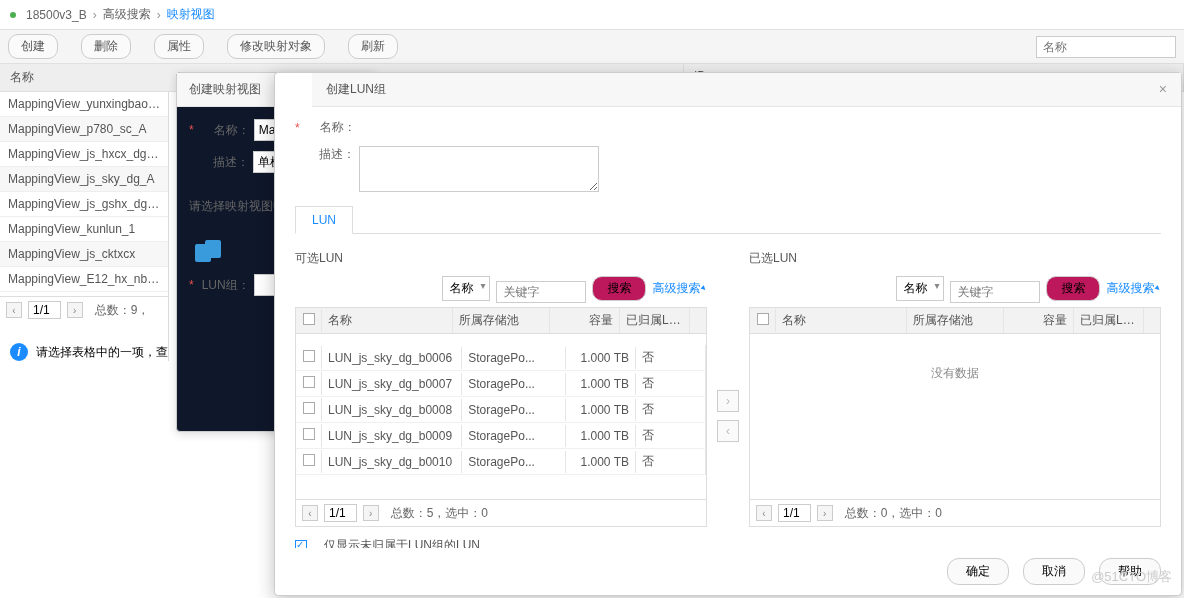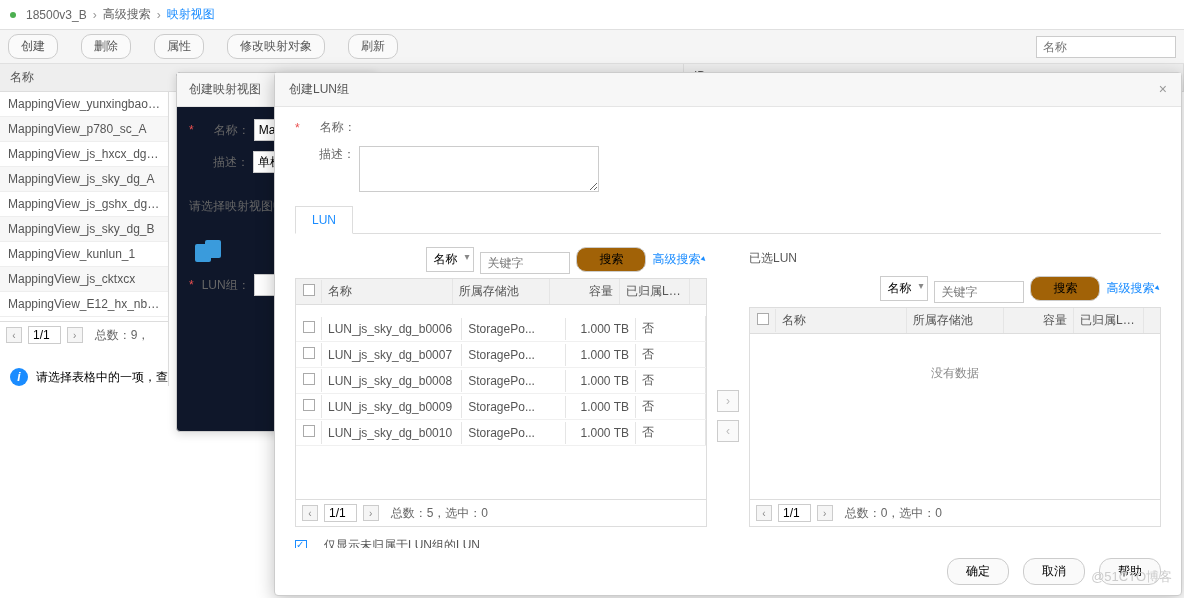--- a/index.html
+++ b/index.html
@@ -42,38 +42,38 @@
 .req { color: #e94f4f; margin-right: 2px; }
 .finput { border: 1px solid #ccc; padding: 3px 4px; width: 100px; }
 .modal1 .subhead { color: #666; margin: 25px 0; }
 .db-icon { width: 30px; height: 24px; position: relative; margin: 6px 0 10px 6px; }
 .db-icon::before, .db-icon::after { content: ""; position: absolute; width: 16px; height: 18px; background: #3a9bdc; border-radius: 2px; }
 .db-icon::before { left: 0; top: 4px; }
 .db-icon::after { left: 10px; top: 0; }
 
 
 .modal2 { position: absolute; left: 274px; top: 72px; right: 2px; bottom: 2px; background: #fff; border: 1px solid #ccc; box-shadow: 0 4px 18px rgba(0,0,0,.25); border-radius: 4px; display: flex; flex-direction: column; }
-.modal2 .mhead { padding: 8px 14px; background: #f7f7f7; border-bottom: 1px solid #e5e5e5; color: #555; display: flex; justify-content: space-between; }
+.modal2 .mhead { padding: 8px 14px; background: #f7f7f7; border-bottom: 1px solid #e5e5e5; color: #555; display: flex; justify-content: space-between; margin-left: 37px; }
 .close-x { color: #999; cursor: pointer; font-size: 14px; }
 .modal2 .mbody { padding: 12px 20px; flex: 1; overflow: auto; }
 .name-field { border: 1px solid #7fb8e6; padding: 3px 6px; width: 240px; }
 .redact { display: inline-block; width: 44px; height: 10px; background: #e94f4f; margin-left: 2px; vertical-align: middle; }
 .desc-area { border: 1px solid #ccc; width: 240px; height: 46px; }
 
 .tabs { border-bottom: 1px solid #ddd; margin-top: 14px; }
 .tab { display: inline-block; padding: 6px 16px; color: #1a8cff; border: 1px solid #ddd; border-bottom: 1px solid #fff; margin-bottom: -1px; background: #fff; }
 
 .dual { display: flex; gap: 10px; margin-top: 10px; }
 .panel { flex: 1; display: flex; flex-direction: column; }
 .panel-title { color: #555; margin: 6px 0; }
 .search-row { display: flex; justify-content: flex-end; align-items: center; gap: 6px; margin-bottom: 4px; }
 .sel { border: 1px solid #ccc; padding: 3px 16px 3px 6px; background: #fff; position: relative; }
 .sel::after { content: "▾"; position: absolute; right: 4px; color: #888; font-size: 10px; }
 .kw { border: 1px solid #ccc; padding: 3px 6px; width: 90px; color: #bbb; margin-top: 8px; }
-.sbtn { border: 1px solid #ccc; padding: 3px 22px; border-radius: 10px; background: #a16207; }
+.sbtn { border: 1px solid #ccc; padding: 3px 14px; border-radius: 10px; background: #be185d; }
 .adv { color: #1a8cff; display: inline-flex; align-items: center; gap: 2px; }
 .adv::after { content: "▸"; font-size: 9px; transform: rotate(45deg); color: #1a8cff; }
 
 .tbl { border: 1px solid #ddd; flex: 1; display: flex; flex-direction: column; }
 .thdr { display: flex; background: #f2f2f2; border-bottom: 1px solid #ddd; align-items: center; }
 .thdr .cell, .trow .cell { padding: 4px 6px; border-right: 1px solid #e5e5e5; color: #555; white-space: nowrap; overflow: hidden; text-overflow: ellipsis; }
 .c-chk { width: 26px; text-align: center; }
 .c-name { flex: 1.4; }
 .c-pool { flex: 1; }
 .c-cap { width: 70px; text-align: right; }
@@ -124,21 +124,20 @@
 </div>
 
 <div class="content">
   <div class="left-list">
     <div id="left-rows">
         <div class="row">MappingView_yunxingbaozhang</div>
         <div class="row alt">MappingView_p780_sc_A</div>
         <div class="row">MappingView_js_hxcx_dg_AB</div>
         <div class="row alt">MappingView_js_sky_dg_A</div>
         <div class="row">MappingView_js_gshx_dg_AB</div>
-        <div class="row alt">MappingView_js_sky_dg_B</div>
         <div class="row">MappingView_kunlun_1</div>
         <div class="row alt">MappingView_js_cktxcx</div>
         <div class="row">MappingView_E12_hx_nb_ADG</div>
       </div>
     <div class="pager-bar">
       <span class="pgbtn">‹</span>
       <span class="pgsel">1/1</span>
       <span class="pgbtn">›</span>
       <span class="total">总数：9，</span>
     </div>
@@ -185,20 +184,21 @@
       <span class="flabel" style="margin-left:10px">描述：</span>
       <textarea class="desc-area" style=""></textarea>
     </div>
 
     <div class="tabs">
       <div class="tab">LUN</div>
     </div>
 
     <div class="dual">
       <div class="panel">
+        <div class="panel-title">可选LUN</div>
         <div class="search-row">
           <span class="sel">名称</span>
           <input class="kw" placeholder="关键字" style="">
           <button class="sbtn">搜索</button>
           <span class="adv">高级搜索</span>
         </div>
         <div class="tbl">
           <div class="thdr">
             <div class="cell c-chk"><span class="chk"></span></div>
             <div class="cell c-name">名称</div>

